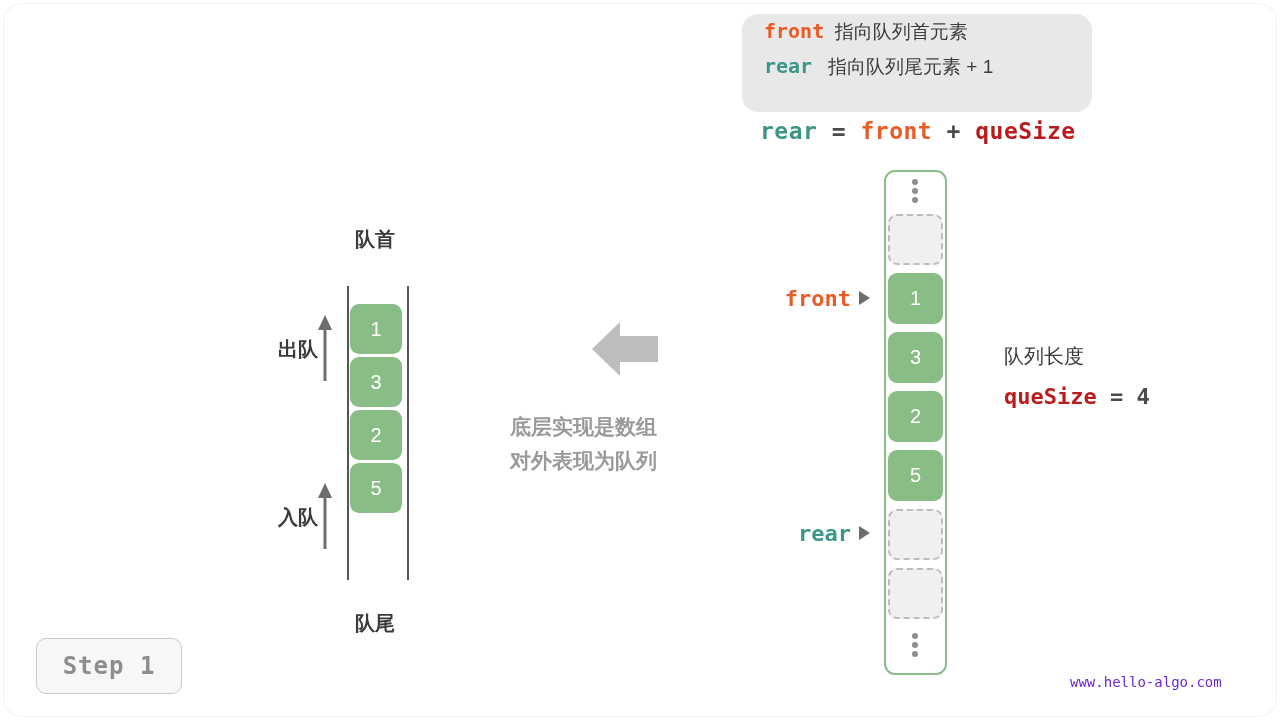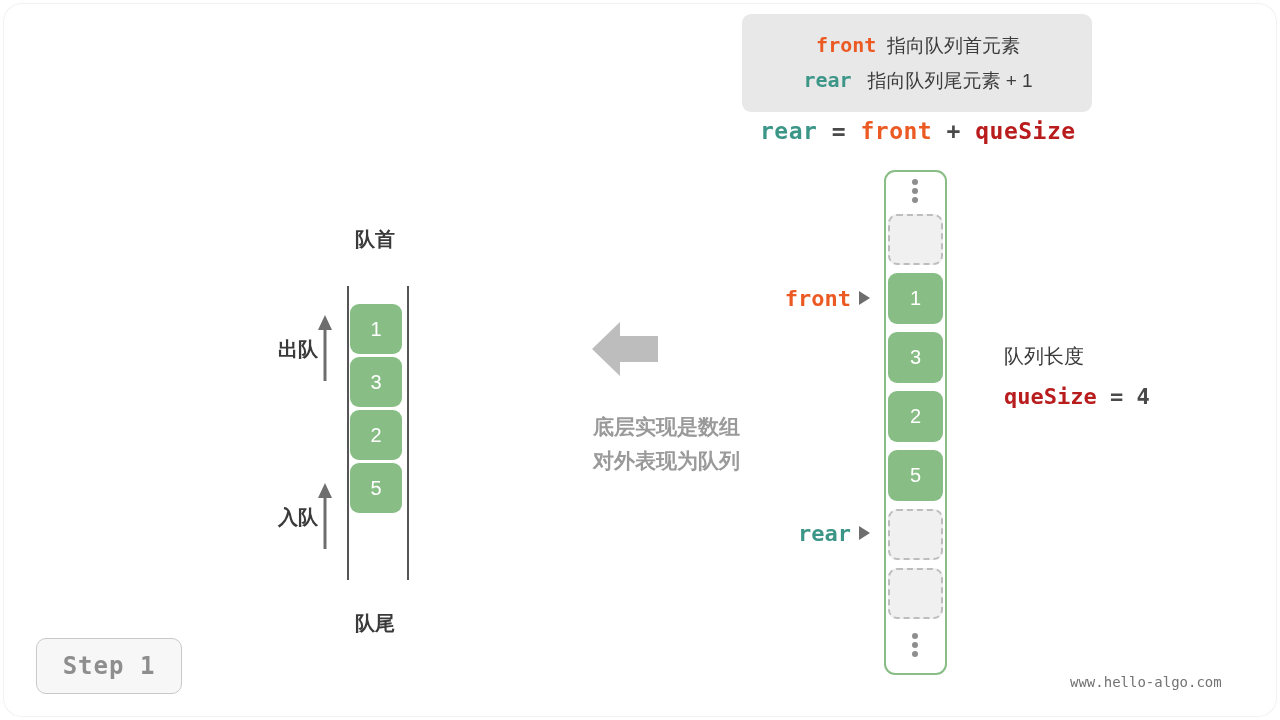--- a/index.html
+++ b/index.html
@@ -31,24 +31,23 @@
     pointer-events: none;
   }
 
   .abs { position: absolute; }
 
   
   #legend-box {
     left: 742px; top: 14px;
     width: 350px; height: 98px;
     background: #e8e8e8;
-    border-radius: 9px;
-    box-sizing: border-box;
-    padding: 14px 20px 0 22px;
-    text-align: center;
+    border-radius: 16px;
+    box-sizing: border-box;
+    padding: 0 20px 0 22px;
   }
   .legend-line {
     font-family: "DejaVu Sans Mono", "Liberation Mono", monospace;
     font-size: 20px;
     line-height: 35px;
     white-space: nowrap;
     color: #3c3c3c;
   }
   .kw-front { color: #ec5a24; font-weight: bold; }
   .kw-rear  { color: #3c9688; font-weight: bold; }
@@ -120,21 +119,21 @@
   .op-arrow {
     width: 20px;
     height: 70px;
   }
 
   
   #mid-arrow { left: 592px; top: 318px; }
   #mid-caption {
     left: 510px; top: 410px;
     width: 230px;
-    text-align: right;
+    text-align: left;
     font-size: 21px;
     font-weight: bold;
     line-height: 34px;
     color: #9a9a9a;
   }
 
   
   #array-frame {
     left: 884px; top: 170px;
     width: 63px; height: 505px;
@@ -235,21 +234,21 @@
     font-weight: bold;
     color: #8e8e8e;
     letter-spacing: 1px;
   }
 
   
   #watermark {
     left: 1070px; top: 674px;
     font-family: "DejaVu Sans Mono", "Liberation Mono", monospace;
     font-size: 14px;
-    color: #737373;
+    color: #6d28d9;
     white-space: nowrap;
   }
 </style>
 </head>
 <body>
 
 <div id="canvas">
 
   <div class="abs" id="legend-box">
     <div class="legend-line">

